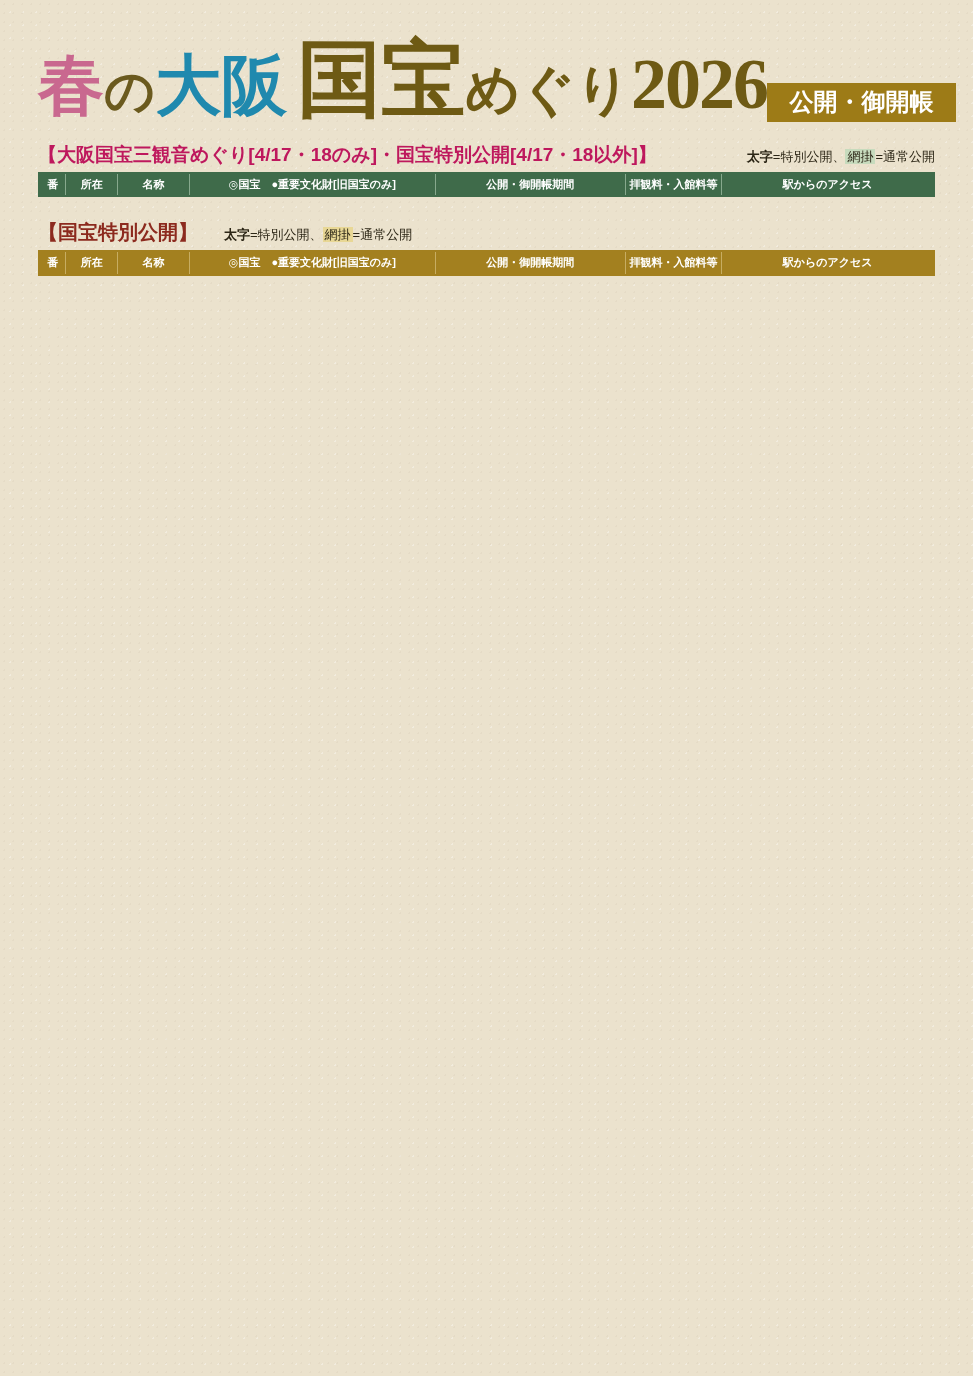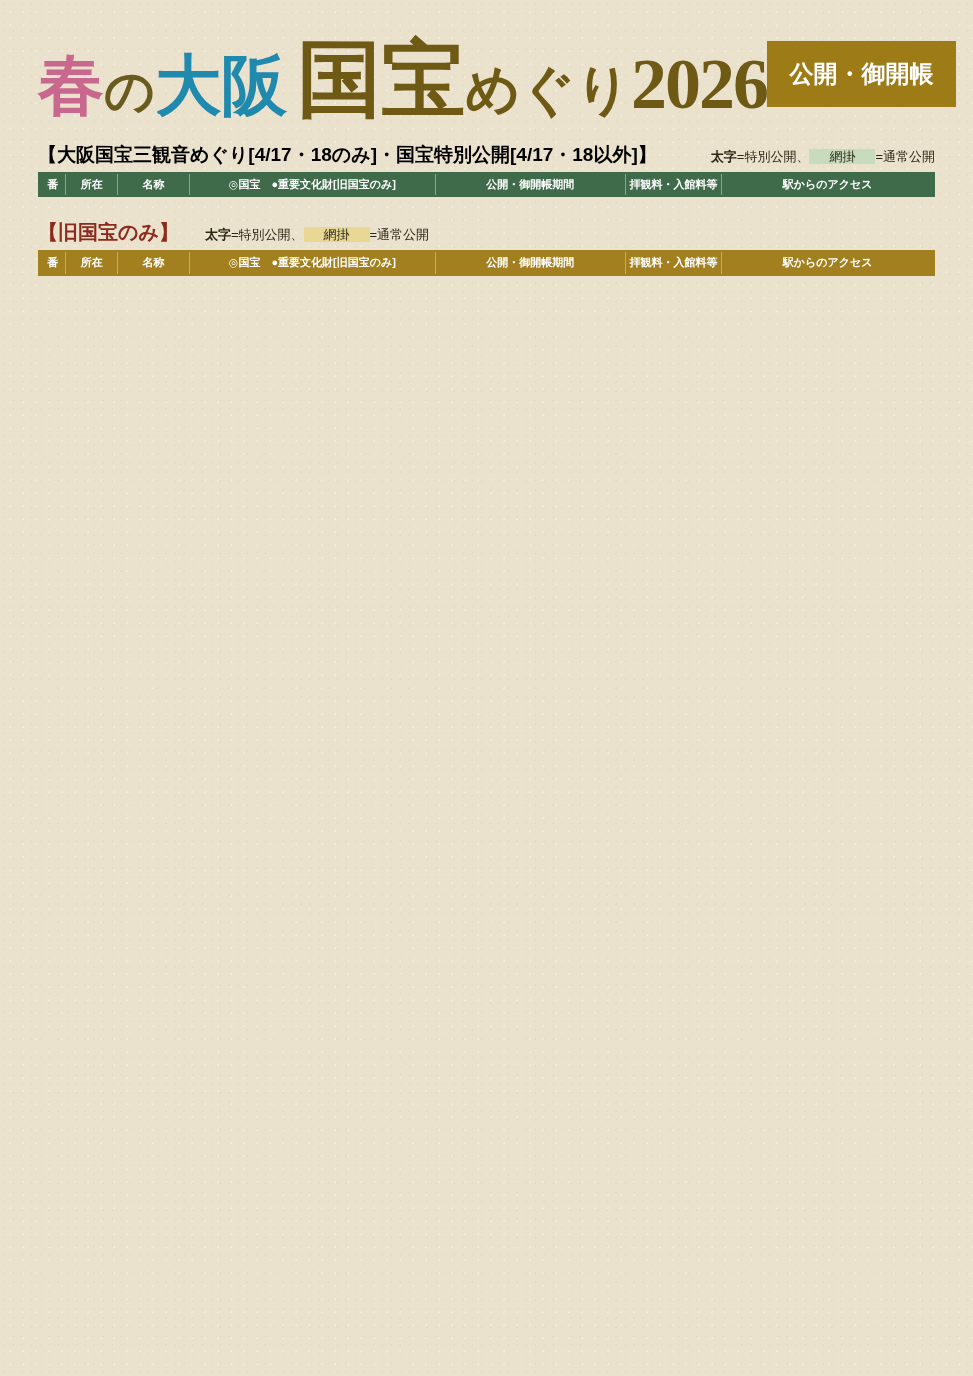--- a/index.html
+++ b/index.html
@@ -8,42 +8,42 @@
     background-color:#ebe2cd;
     background-image:
       radial-gradient(rgba(120,100,60,0.05) 1px, transparent 1px),
       radial-gradient(rgba(255,255,255,0.35) 1px, transparent 1px);
     background-size:9px 9px,13px 13px;
     background-position:0 0,4px 6px;
     font-family:"Liberation Sans","DejaVu Sans",sans-serif;
     color:#211c12;
   }
   
-  .header{display:flex;justify-content:space-between;align-items:center;padding:24px 38px 6px 38px;}
+  .header{display:flex;justify-content:space-between;align-items:flex-end;padding:24px 38px 6px 38px;}
   .title{font-family:"Liberation Serif","DejaVu Serif",serif;font-weight:bold;line-height:1;white-space:nowrap;padding-top:14px;}
   .t-spring{color:#c9688f;font-size:66px;}
   .t-no{color:#6b5a1e;font-size:50px;}
   .t-osaka{color:#1f89ae;font-size:66px;}
   .t-kokuho{color:#6e5a14;font-size:84px;margin-left:10px;}
   .t-meguri{color:#6e5a14;font-size:54px;}
   .t-year{color:#6e5a14;font-size:72px;letter-spacing:-2px;}
   .badge{
     background:#9d7b17;color:#fff;text-align:center;
     font-family:"Liberation Serif","DejaVu Serif",serif;font-weight:bold;
-    font-size:24px;line-height:1.45;padding:16px 12px;min-width:165px;margin-top:2px;
+    font-size:24px;line-height:1.45;padding:2px 12px;min-width:165px;margin-top:2px;
   }
   
   .sec{display:flex;align-items:baseline;margin:8px 38px 4px 38px;}
   .sec1{justify-content:space-between;margin-top:14px;}
   .sec2{justify-content:flex-start;gap:26px;margin-top:22px;}
-  .sec1-title{color:#000000;font-weight:bold;font-size:19px;white-space:nowrap;}
+  .sec1-title{color:#be185d;font-weight:bold;font-size:19px;white-space:nowrap;}
   .sec2-title{color:#8c2a1e;font-weight:bold;font-size:20px;white-space:nowrap;}
   .legend{font-size:13px;color:#2c2616;white-space:nowrap;}
   .legend b{font-weight:bold;font-family:Liberation Mono, monospace;}
-  .shade{padding:0 20px;}
+  .shade{padding:0 2px;}
   .shade.g{background:#c7dbbd;}
   .shade.o{background:#e8d795;}
   
   table.ntable{width:897px;margin:4px 38px 0 38px;border-collapse:collapse;table-layout:fixed;font-size:10.5px;line-height:1.22;}
   .ntable th{color:#fff;font-size:11px;font-weight:bold;padding:4px 2px;text-align:center;}
   .t-green{border:2px solid #3f6b4a;}
   .t-green th{background:#3f6b4a;border:1px solid #87a98d;}
   .t-gold{border:2px solid #a3801f;}
   .t-gold th{background:#a3801f;border:1px solid #c7ad62;}
   .spacer-bottom{height:26px;}
@@ -83,21 +83,21 @@
       <th>◎国宝　●重要文化財[旧国宝のみ]</th>
       <th>公開・御開帳期間</th>
       <th>拝観料・入館料等</th>
       <th>駅からのアクセス</th>
     </tr>
   </thead>
   <tbody id="tbody1"></tbody>
 </table>
 
 <div class="sec sec2">
-  <span class="sec2-title">【旧国宝のみ】</span>
+  <span class="sec2-title">【国宝特別公開】</span>
   <span class="legend"><b>太字</b><span>=特別公開、</span><span class="shade o">網掛</span><span>=通常公開</span></span>
 </div>
 
 <table class="ntable t-gold">
   <colgroup>
     <col style="width:3.0%">
       <col style="width:5.8%">
       <col style="width:8.0%">
       <col style="width:27.5%">
       <col style="width:21.2%">

